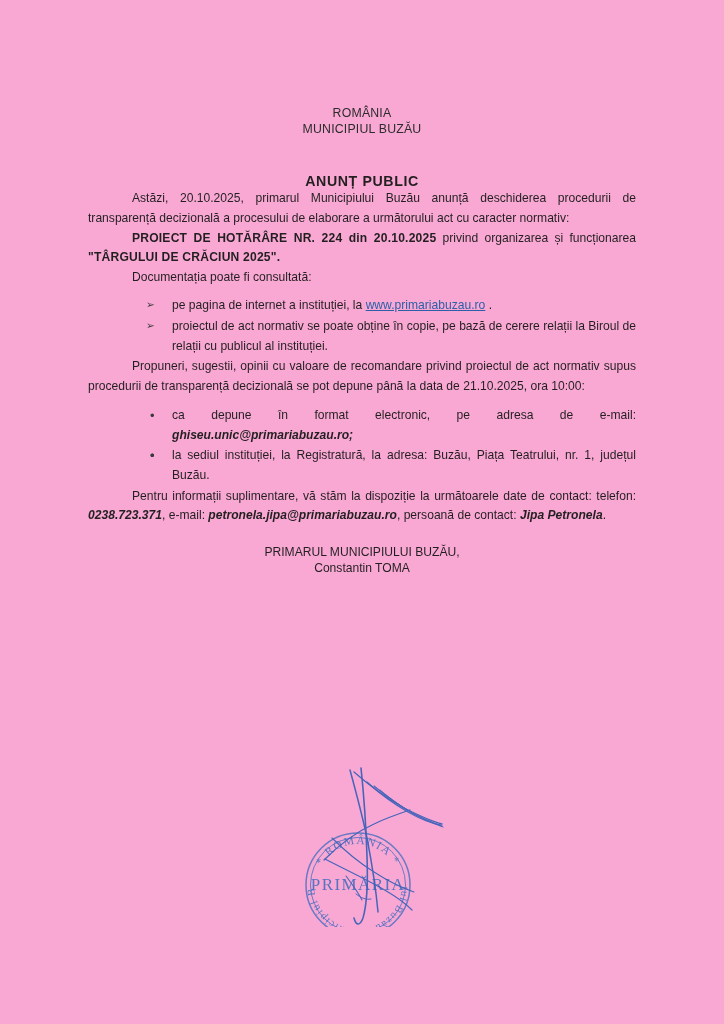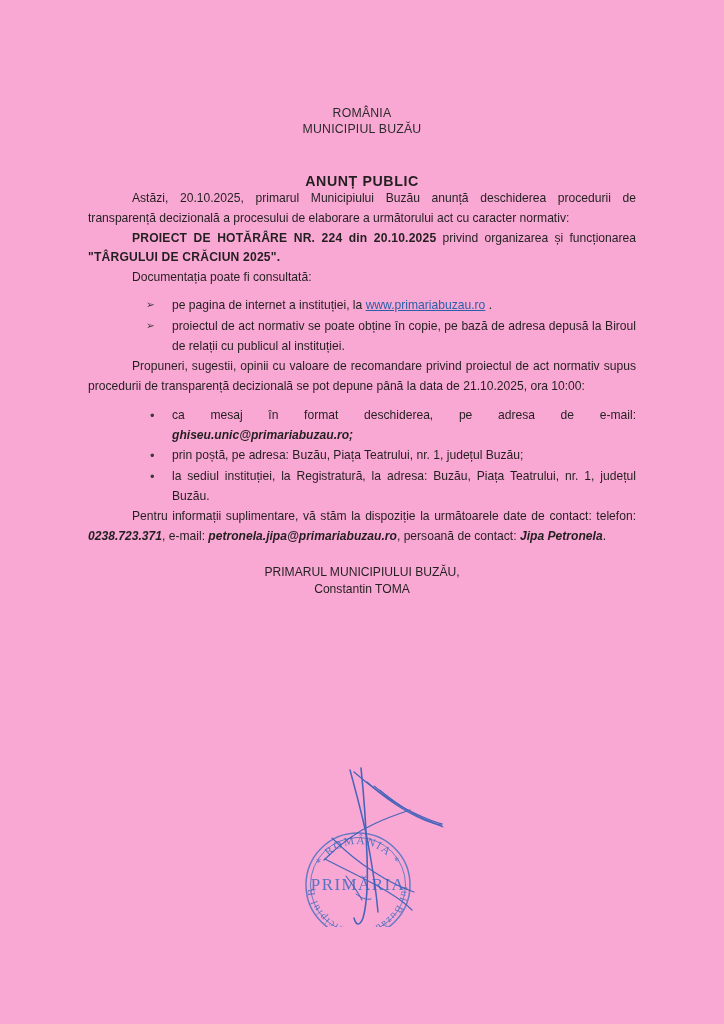--- a/index.html
+++ b/index.html
@@ -137,35 +137,34 @@
 
     <p class="body p-doc">Documentația poate fi consultată:</p>
 
     <ul class="lst arrow">
       <li>
         <span class="mk">➢</span>
         <span>pe pagina de internet a instituției, la </span><a class="link" href="#">www.primariabuzau.ro</a><span> .</span>
       </li>
       <li>
         <span class="mk">➢</span>
-        <span>proiectul de act normativ se poate obține în copie, pe bază de adresa depusă la Biroul de relații cu publicul al instituției.</span>
+        <span>proiectul de act normativ se poate obține în copie, pe bază de cerere relații la Biroul de relații cu publicul al instituției.</span>
       </li>
     </ul>
 
     <p class="body p-prop"><span class="indent"></span><span>Propuneri, sugestii, opinii cu valoare de recomandare privind proiectul de act normativ supus procedurii de transparență decizională se pot depune până la data de 21.10.2025, ora 10:00:</span></p>
 
     <ul class="lst bullet">
       <li>
         <span class="mk">•</span>
-        <span class="txt spread">ca mesaj în format deschiderea, pe adresa de e-mail:</span>
+        <span class="txt spread">ca depune în format electronic, pe adresa de e-mail:</span>
         <i class="em">ghiseu.unic@primariabuzau.ro;</i>
       </li>
       <li>
         <span class="mk">•</span>
-        <span>prin poștă, pe adresa: Buzău, Piața Teatrului, nr. 1, județul Buzău;</span>
       </li>
       <li>
         <span class="mk">•</span>
         <span>la sediul instituției, la Registratură, la adresa: Buzău, Piața Teatrului, nr. 1, județul Buzău.</span>
       </li>
     </ul>
 
     <p class="body p-contact"><span class="indent"></span><span>Pentru informații suplimentare, vă stăm la dispoziție la următoarele date de contact: telefon: </span><i class="em">0238.723.371</i><span>, e-mail: </span><i class="em">petronela.jipa@primariabuzau.ro</i><span>, persoană de contact: </span><i class="em">Jipa Petronela</i><span>.</span></p>
 
     <div class="sig-block">

